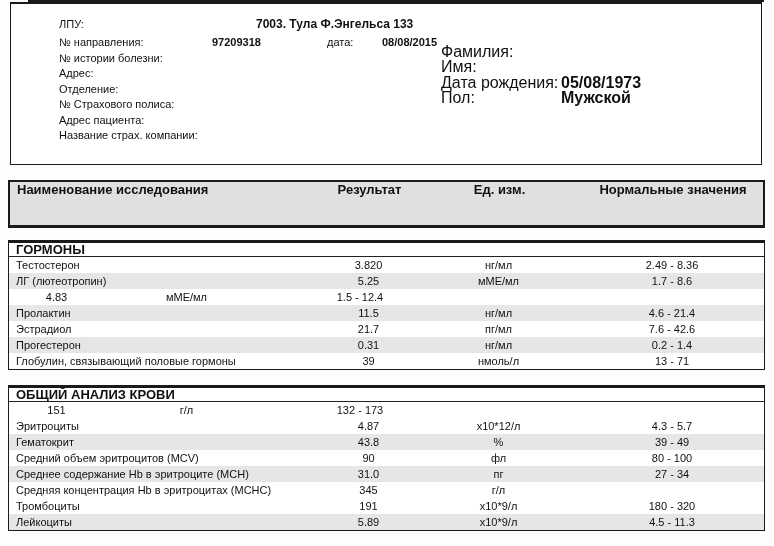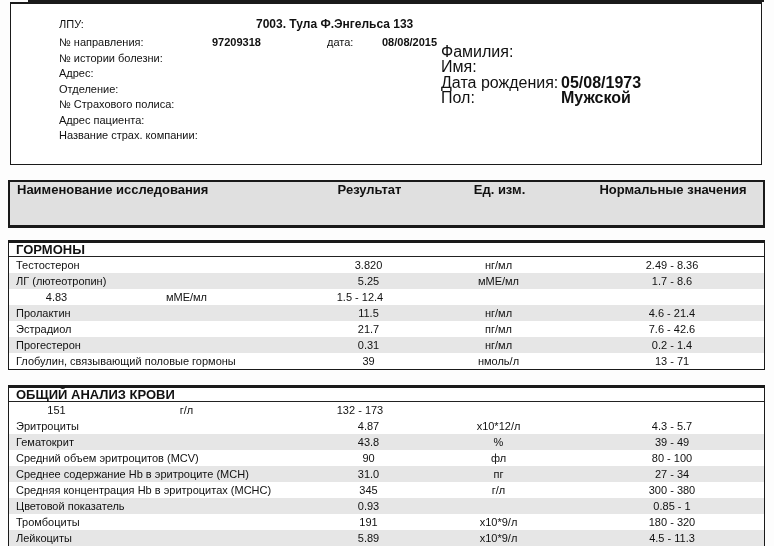--- a/index.html
+++ b/index.html
@@ -207,27 +207,20 @@
     <div class="t-row alt">
       <span class="col-name">Среднее содержание Hb в эритроците (MCH)</span>
       <span class="col-result">31.0</span>
       <span class="col-unit">пг</span>
       <span class="col-normal">27 - 34</span>
     </div>
     <div class="t-row">
       <span class="col-name">Средняя концентрация Hb в эритроцитах (MCHC)</span>
       <span class="col-result">345</span>
       <span class="col-unit">г/л</span>
-      <span class="col-normal">300 - 380</span>
-    </div>
-    <div class="t-row alt">
-      <span class="col-name">Цветовой показатель</span>
-      <span class="col-result">0.93</span>
-      <span class="col-unit"></span>
-      <span class="col-normal">0.85 - 1</span>
     </div>
     <div class="t-row">
       <span class="col-name">Тромбоциты</span>
       <span class="col-result">191</span>
       <span class="col-unit">х10*9/л</span>
       <span class="col-normal">180 - 320</span>
     </div>
     <div class="t-row alt">
       <span class="col-name">Лейкоциты</span>
       <span class="col-result">5.89</span>

